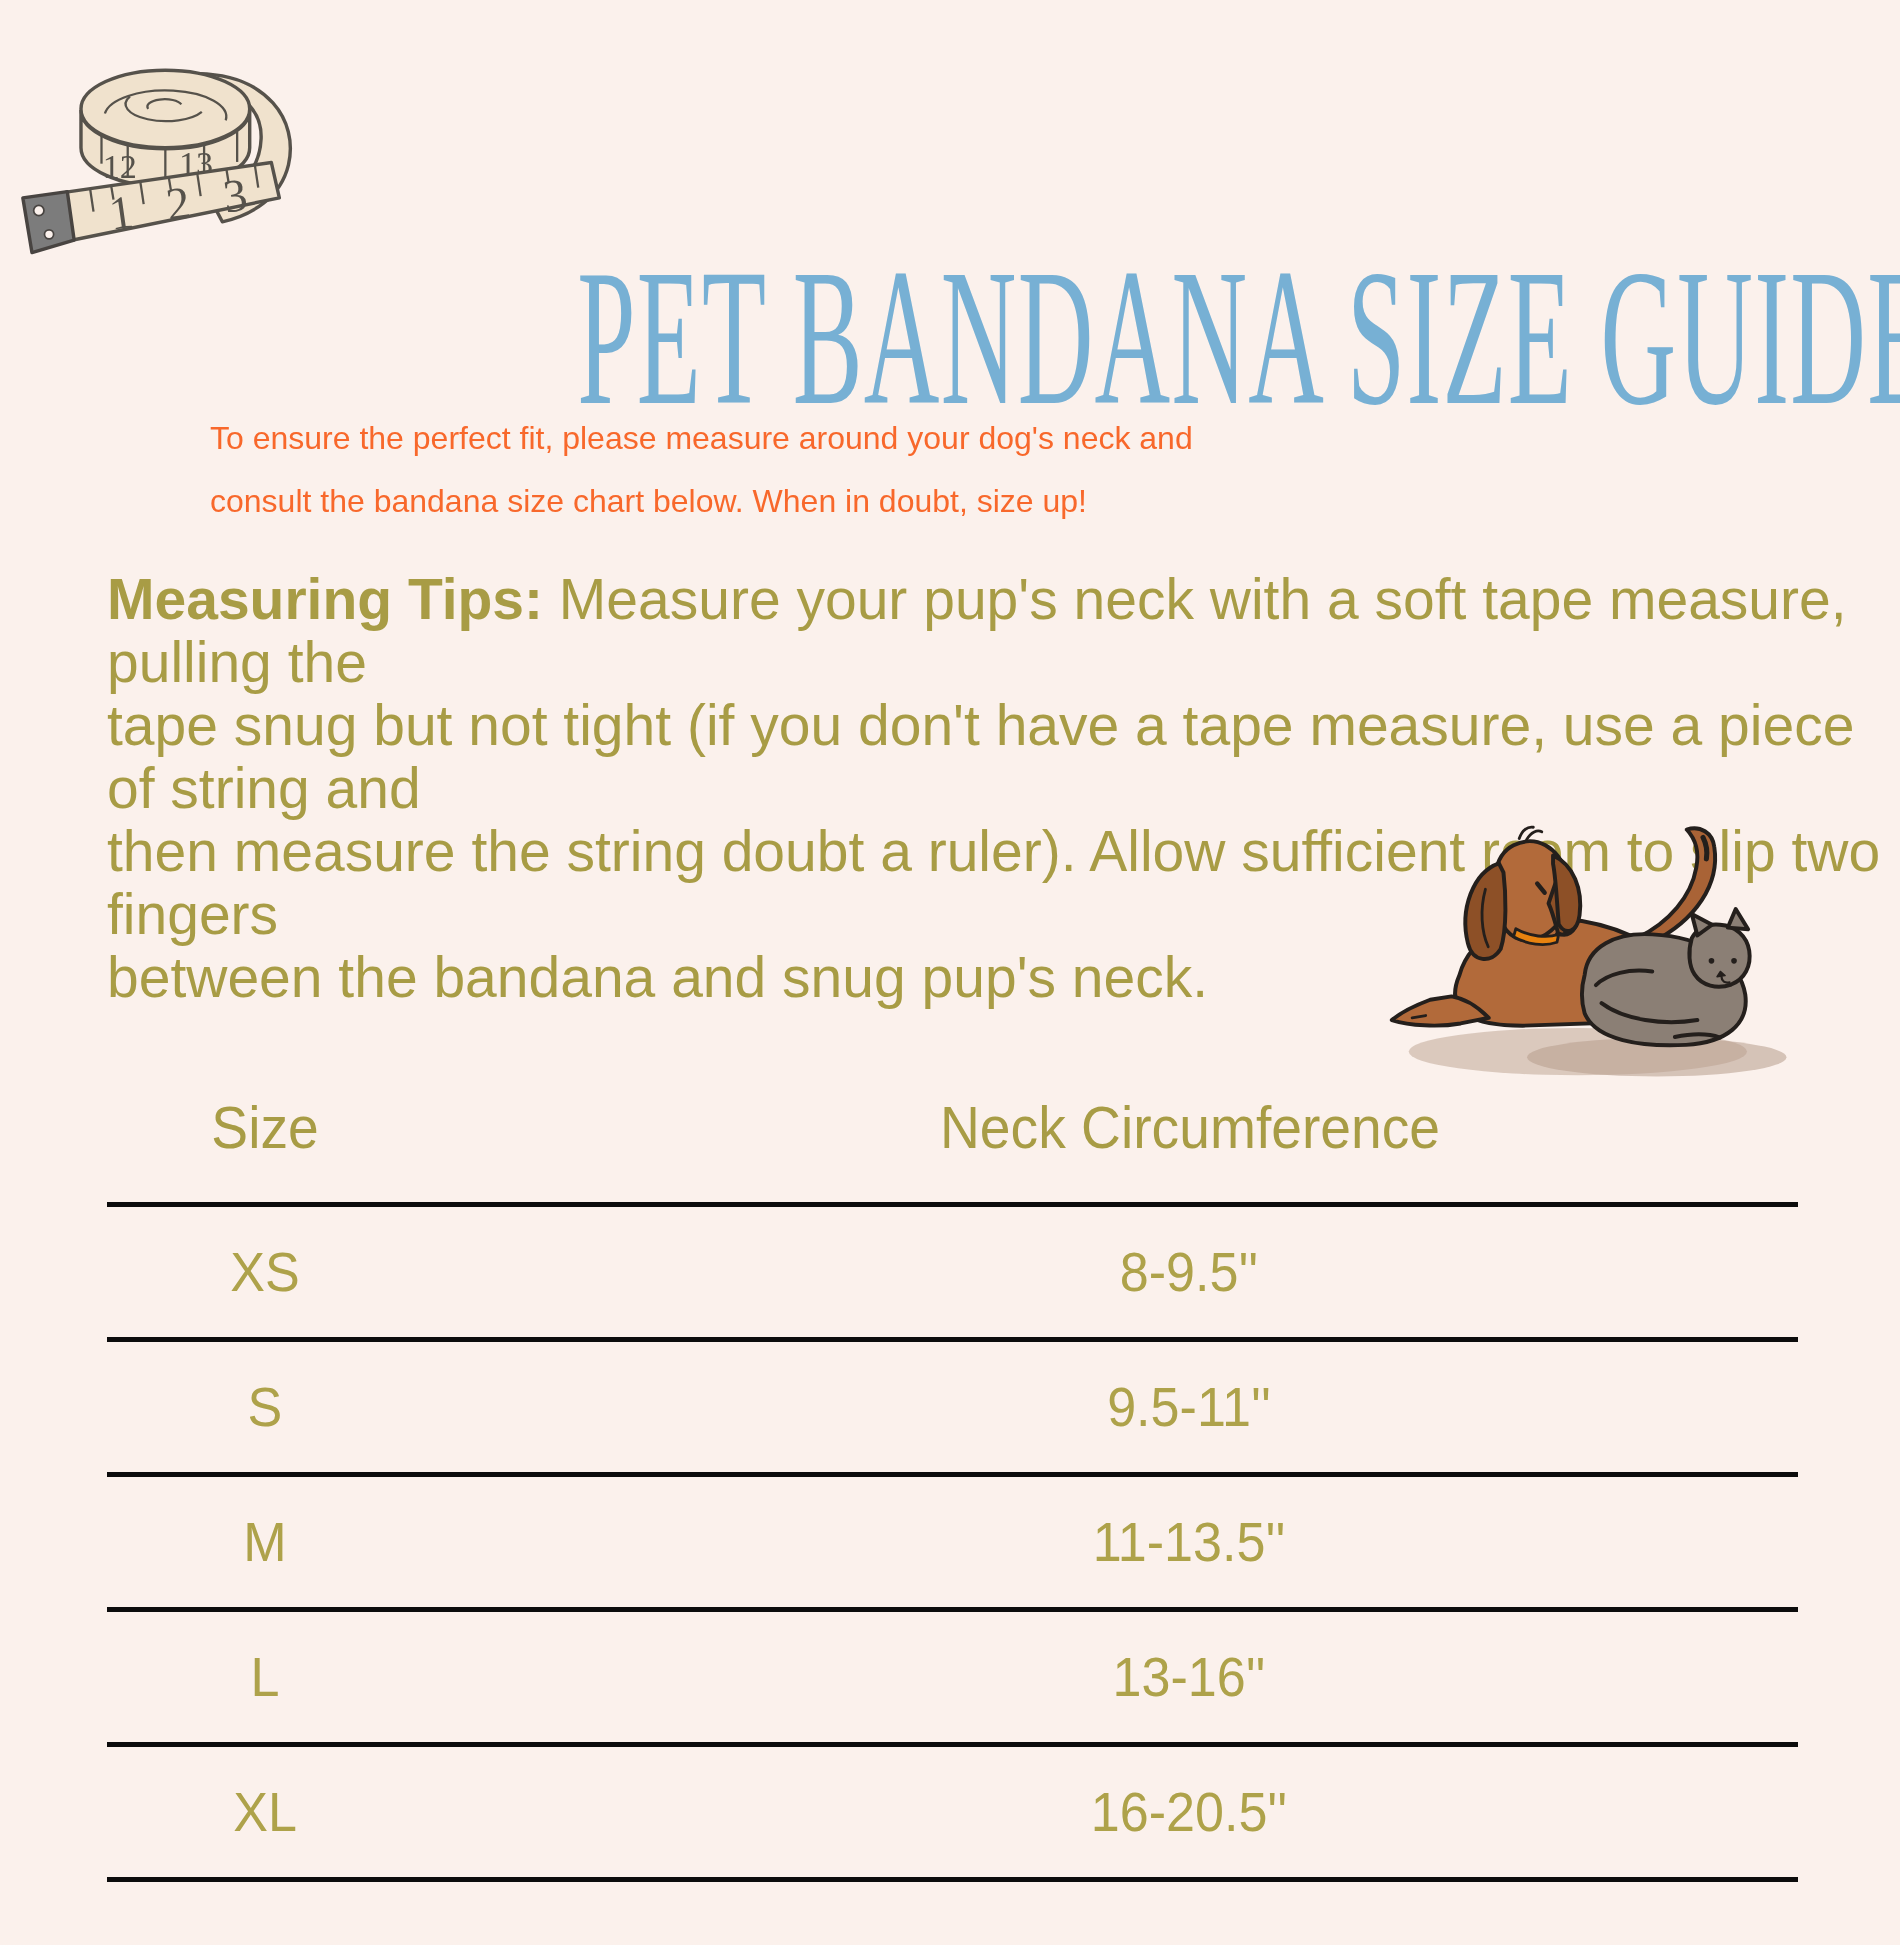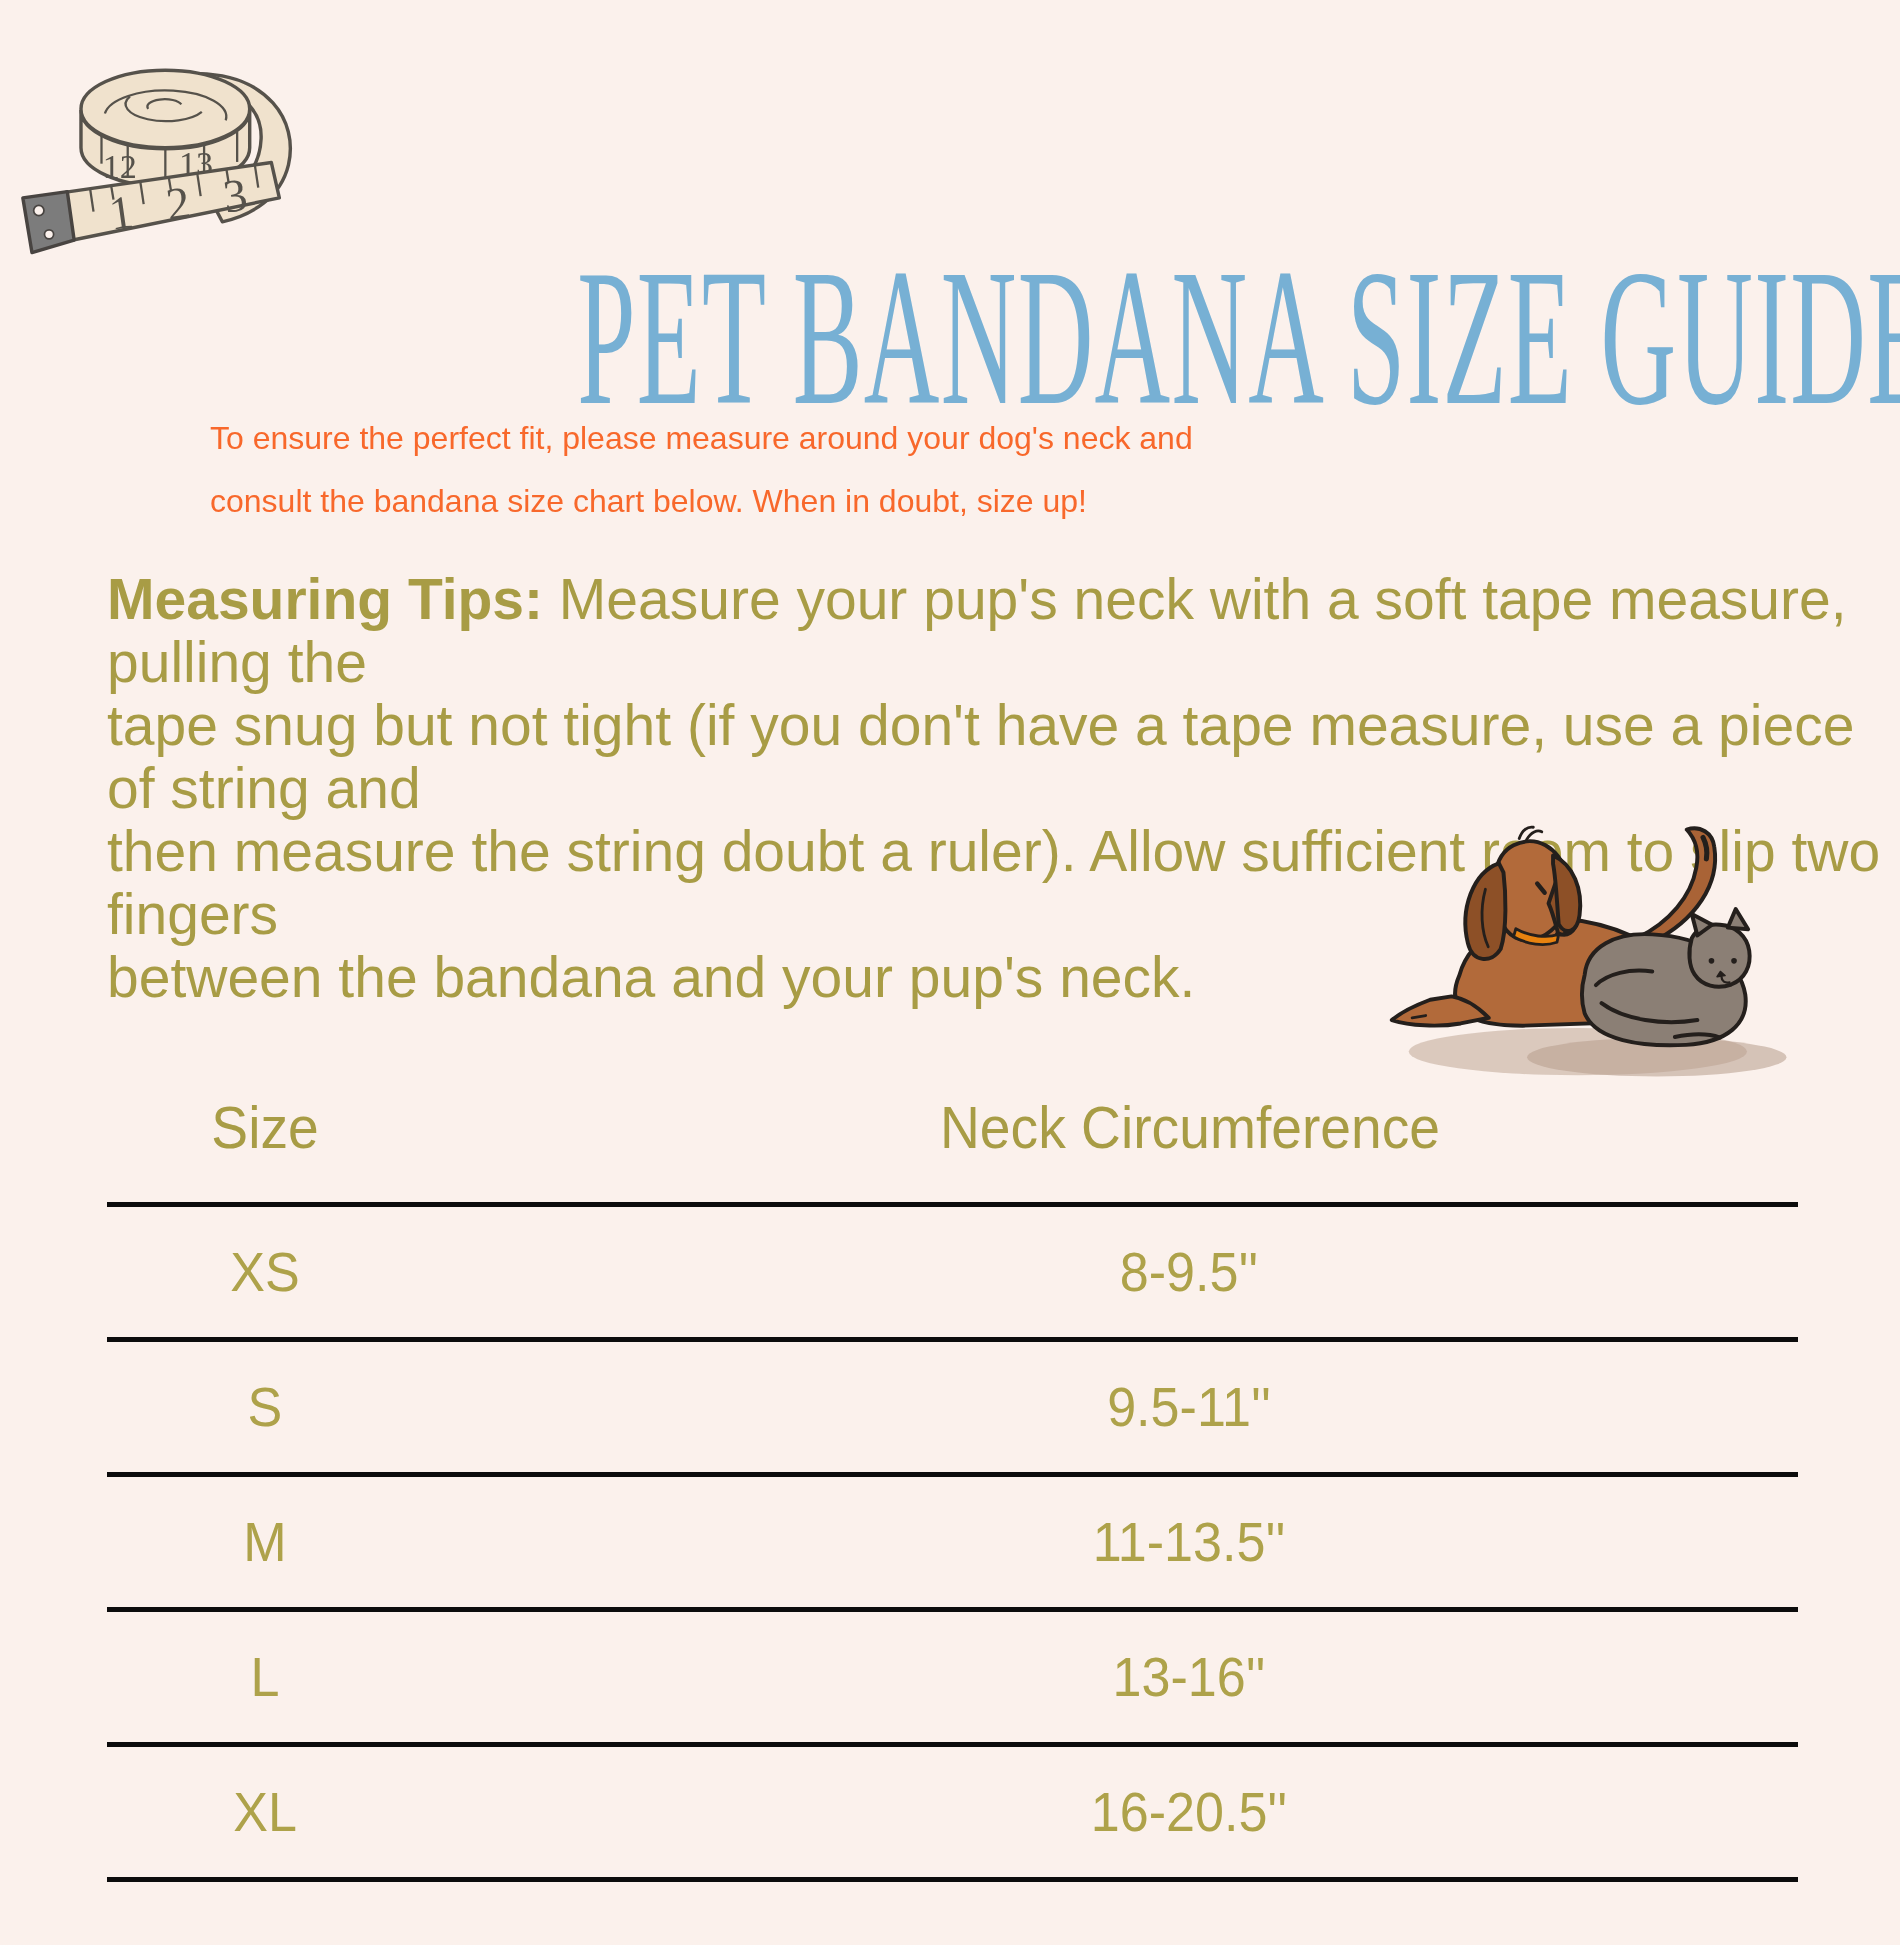--- a/index.html
+++ b/index.html
@@ -111,21 +111,21 @@
 
   <div class="intro">
     <span>To ensure the perfect fit, please measure around your dog's neck and</span>
     <span>consult the bandana size chart below. When in doubt, size up!</span>
   </div>
 
   <div class="tips">
     <span class="tline"><b>Measuring Tips:</b><span> Measure your pup's neck with a soft tape measure, pulling the</span></span>
     <span class="tline">tape snug but not tight (if you don't have a tape measure, use a piece of string and</span>
     <span class="tline">then measure the string doubt a ruler). Allow sufficient room to slip two fingers</span>
-    <span class="tline">between the bandana and your pup's neck.</span>
+    <span class="tline">between the bandana and snug pup's neck.</span>
   </div>
 
   <div class="pets-wrap">
     <svg viewBox="0 0 800 500" width="451" height="282">
 
       <ellipse cx="390" cy="448" rx="300" ry="42" fill="#c9b3a4" opacity="0.65"></ellipse>
       <ellipse cx="530" cy="458" rx="230" ry="34" fill="#b79d8c" opacity="0.55"></ellipse>
       <g stroke="#241f1c" stroke-width="7" stroke-linejoin="round" stroke-linecap="round">
 
         <path d="M 520 255 C 600 215 642 150 632 85 C 629 60 607 46 583 54 C 598 70 606 92 600 122 C 591 172 553 218 496 246 Z" fill="#a96336"></path>

